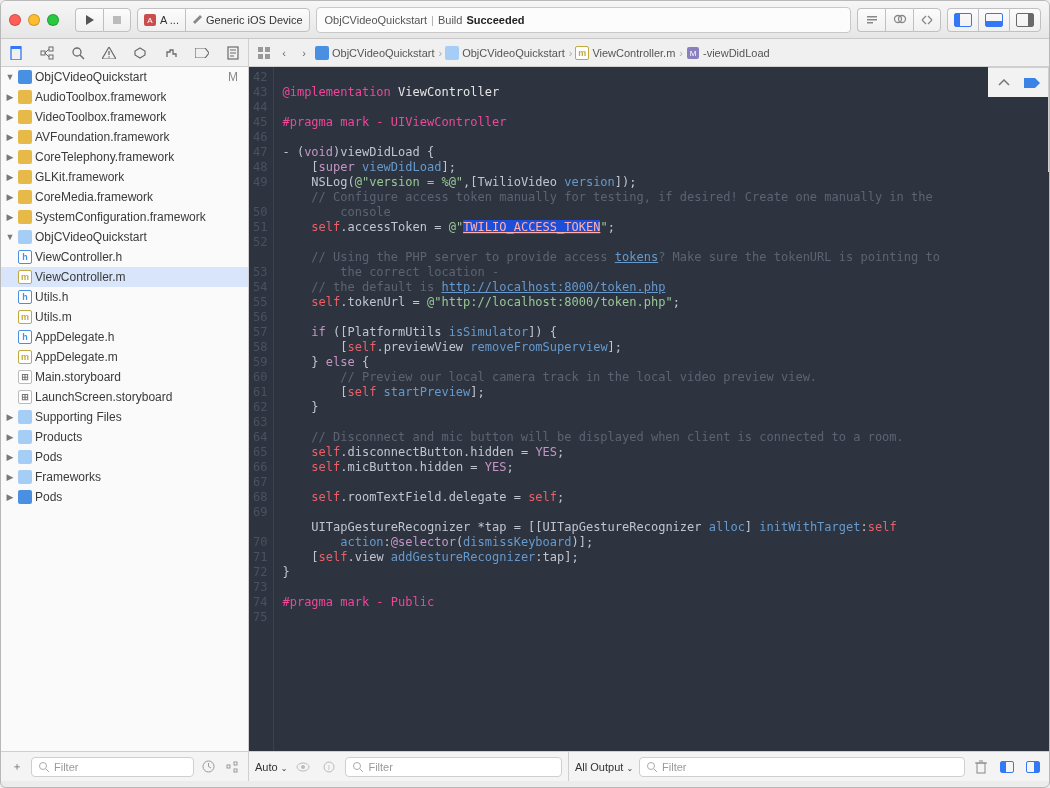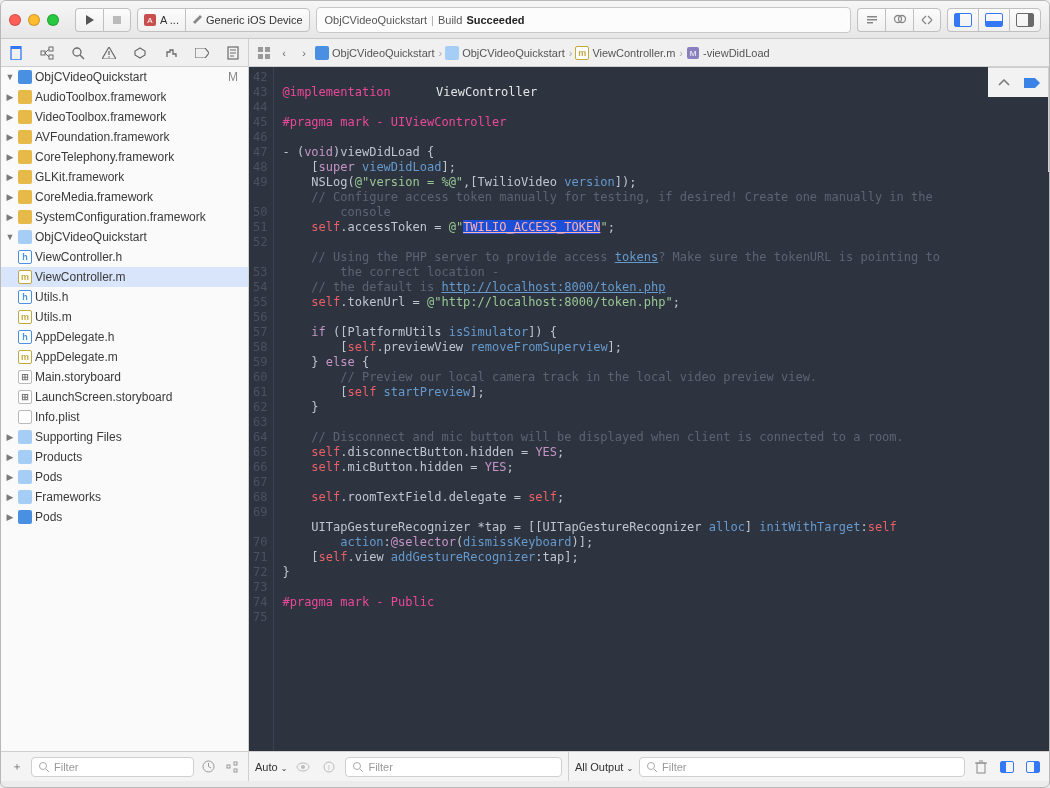--- a/index.html
+++ b/index.html
@@ -37,21 +37,21 @@
   .ind-1 { padding-left: 18px; }
   .ind-2 { padding-left: 34px; }
   .editor-wrap { flex:1; display:flex; flex-direction:row; background:#2d3440; }
   .editor { flex:1; display:flex; font-family: Menlo, Consolas, monospace; font-size: 12px; line-height:15px; overflow:auto; }
   .gutter { background:#2d3440; color:#4a5260; text-align:right; padding: 3px 6px 3px 4px; user-select:none; border-right:1px solid #3a4250; }
   .gutter div { height:15px; }
   .code { flex:1; padding: 3px 0 3px 8px; color:#c0c5ce; white-space:pre; }
   .code div { height:15px; }
   .tok-kw { color:#c594c5; }
   .tok-dir { color:#ec4899; }
-  .tok-cls { color:#e5e5e5;margin-left:38px; }
+  .tok-cls { color:#e5e5e5; }
   .tok-msg { color:#6699cc; }
   .tok-str { color:#99c794; }
   .tok-cmt { color:#5b6470; font-style: normal; }
   .tok-link { color:#6699cc; text-decoration: underline; }
   .tok-self { color:#ec5f67; }
   .tok-id { color:#c0c5ce; }
   .tok-op { color:#c0c5ce; }
   .tok-hi { background:#1d4ed8; color:#ffb0b0; text-decoration: underline; }
   .debugbar { height:30px; background:#f2f2f2; border-top:1px solid #cfcfcf; display:flex; align-items:center; padding:0 6px; gap:8px; }
   .debug-panes { height:105px; display:flex; border-top:1px solid #cfcfcf; }
@@ -332,25 +332,20 @@
        <span class="disclosure"></span>
        <span class="ficon ficon-sb">⊞</span>
        <span class="fname">Main.storyboard</span>
      </div>
       <div class="row ind-2">
        <span class="disclosure"></span>
        <span class="ficon ficon-sb">⊞</span>
        <span class="fname">LaunchScreen.storyboard</span>
      </div>
       <div class="row ind-2">
-       <span class="disclosure"></span>
-       <span class="ficon ficon-plist"></span>
-       <span class="fname">Info.plist</span>
-     </div>
-      <div class="row ind-2">
        <span class="disclosure">▶</span>
        <span class="ficon ficon-folder">▬</span>
        <span class="fname">Supporting Files</span>
      </div>
       <div class="row ind-1">
        <span class="disclosure">▶</span>
        <span class="ficon ficon-folder">▬</span>
        <span class="fname">Products</span>
      </div>
       <div class="row ind-1">

